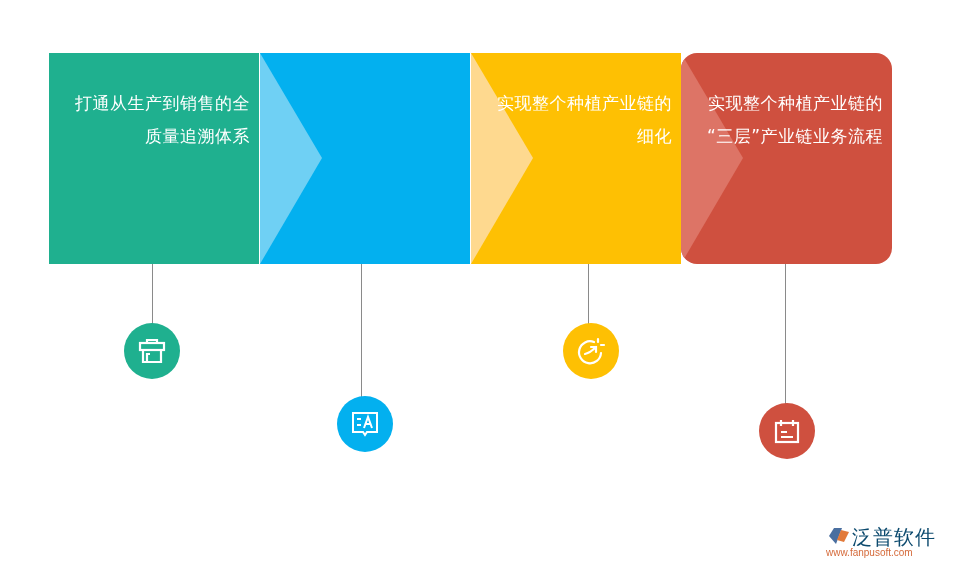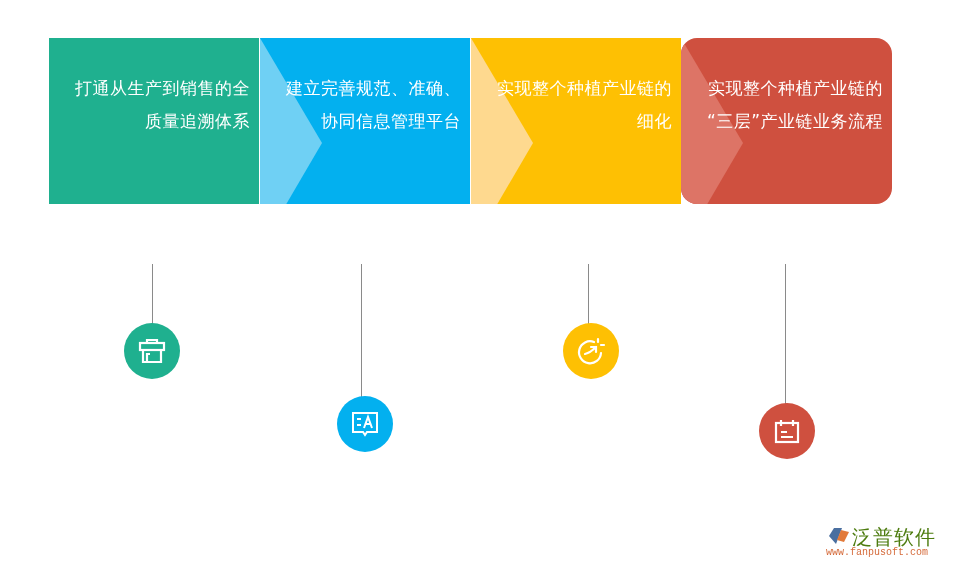--- a/index.html
+++ b/index.html
@@ -1,65 +1,61 @@
 <!DOCTYPE html>
 <html><head>
   <meta charset="utf-8">
   <style>
     html, body { margin: 0; padding: 0; }
     body {
       width: 955px; height: 571px; background: #ffffff; position: relative; overflow: hidden;
       font-family: "DejaVu Sans", "Liberation Sans", sans-serif;
     }
     .panel {
-      position: absolute; top: 38px; height: 166px; overflow: hidden;
+      position: absolute; top: 53px; height: 211px; overflow: hidden;
     }
     .panel .chev {
       position: absolute; left: 0; top: 0; width: 62px; height: 211px;
     }
     .panel .text {
       position: absolute; right: 9px; top: 34px; width: 200px; text-align: right;
       color: #ffffff; font-size: 17px; line-height: 33px; letter-spacing: 0.5px;
     }
     .vline { position: absolute; width: 1px; background: #8a8a8a; }
     .circle {
       position: absolute; width: 56px; height: 56px; border-radius: 50%;
       display: flex; align-items: center; justify-content: center;
     }
     .circle svg { width: 34px; height: 34px; }
     .logo {
       position: absolute; left: 826px; top: 524px; width: 125px; height: 40px;
     }
     .logo-cn {
-      position: absolute; left: 26px; top: 0; font-size: 20px; color: #4d7c0f; letter-spacing: 1px;
+      position: absolute; left: 26px; top: 0; font-size: 20px; color: #0c4a6e; letter-spacing: 1px;
     }
     .logo-url {
-      position: absolute; left: 0; top: 23px; font-family: Liberation Mono, monospace;
+      position: absolute; left: 0; top: 23px; font-family: Liberation Sans, sans-serif;
       font-size: 10px; color: #d56a3a;
     }
     .logo-mark { position: absolute; left: 2px; top: 2px; width: 22px; height: 20px; }
   </style>
 </head>
 <body>
 
 <div class="panel" style="left:49px;width:210px;background:#1fb08f;">
   <div class="text">
     <div>打通从生产到销售的全</div>
     <div>质量追溯体系</div>
   </div>
 </div>
 
 <div class="panel" style="left:260px;width:210px;background:#03b0ef;">
   <svg class="chev" viewBox="0 0 62 211" preserveAspectRatio="none">
     <polygon points="0,0 62,105 0,211" fill="#6fd0f4"></polygon>
   </svg>
-  <div class="text">
-    <div>建立完善规范、准确、</div>
-    <div>协同信息管理平台</div>
-  </div>
 </div>
 
 <div class="panel" style="left:471px;width:210px;background:#fec003;">
   <svg class="chev" viewBox="0 0 62 211" preserveAspectRatio="none">
     <polygon points="0,0 62,105 0,211" fill="#fed98f"></polygon>
   </svg>
   <div class="text">
     <div>实现整个种植产业链的</div>
     <div>细化</div>
   </div>

